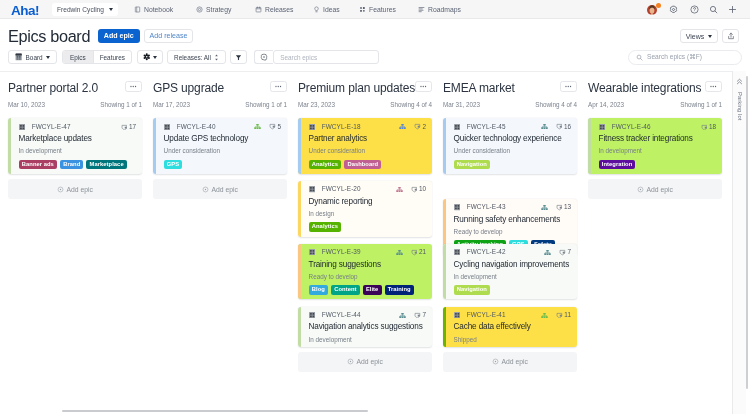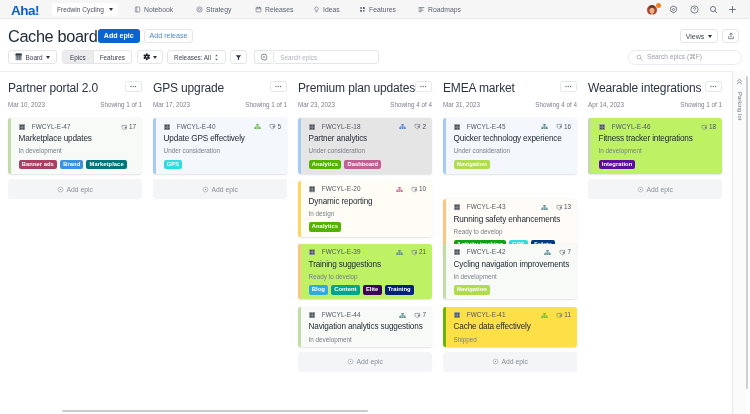--- a/index.html
+++ b/index.html
@@ -179,21 +179,21 @@
     </div>
     <div class="nav-ricon" style="left:724px">
       <svg width="9" height="9" viewBox="0 0 16 16" fill="none" stroke="#545c68" stroke-width="1.4">
         <path d="M8 2.6v10.8M2.6 8h10.8" stroke-linecap="round"></path>
       </svg>
     </div>
   </div>
 </div>
 
 <div class="pagehdr">
-  <div class="ph-title">Cache board</div>
+  <div class="ph-title">Epics board</div>
   <div class="btn-primary">Add epic</div>
   <div class="btn-secondary">Add release</div>
   <div class="views-btn">
     <span>Views</span>
     <span class="caret"></span>
   </div>
   <div class="share-btn">
     <svg width="8" height="8" viewBox="0 0 16 16" fill="none" stroke="#4b535f" stroke-width="1.3">
       <path d="M8 10.5V2.3M5.2 5.1 8 2.3l2.8 2.8" stroke-linecap="round" stroke-linejoin="round"></path>
       <path d="M3.3 9v4.4h9.4V9" stroke-linecap="round"></path>
@@ -356,21 +356,21 @@
                 </g>
                 <path d="M8 6.2v2.3M2.8 9.8V8.4h10.4v1.4" fill="none" stroke="#6cbb4c" stroke-width="1.4"></path>
               </svg>
               <svg width="6.8" height="6.8" viewBox="0 0 16 16" style="flex:none">
                 <path d="M2.4 3.2h11.2v5.1c0 2.2-2.5 3.9-5.6 5.5-3.1-1.6-5.6-3.3-5.6-5.5z" fill="none" stroke="#787f89" stroke-width="1.5" stroke-linejoin="round"></path>
                 <rect x="8.8" y="6.4" width="4.8" height="4.2" fill="#787f89"></rect>
               </svg>
               <span class="c-score">5</span>
             </span>
           </div>
-          <div class="c-name">Update GPS effectively</div>
+          <div class="c-name">Update GPS technology</div>
           <div class="c-status">Under consideration</div>
           <div class="c-tags">
             <span class="tag" style="background:#2edede">
               <span>GPS</span>
             </span>
           </div>
         </div>
       </div>
       <div class="addepic" style="top:107.3px">
         <svg width="7" height="7" viewBox="0 0 16 16">
@@ -384,21 +384,21 @@
       <div class="col-title">Premium plan updates</div>
       <div class="col-menu">
         <svg width="6.5" height="3" viewBox="0 0 16 4">
           <circle cx="2.4" cy="2" r="1.6" fill="#5d646f"></circle>
           <circle cx="8" cy="2" r="1.6" fill="#5d646f"></circle>
           <circle cx="13.6" cy="2" r="1.6" fill="#5d646f"></circle>
         </svg>
       </div>
       <div class="col-date">Mar 23, 2023</div>
       <div class="col-count">Showing 4 of 4</div>
-      <div class="card" style="top:46.4px;height:55.6px;background:#e5e5e5">
+      <div class="card" style="top:46.4px;height:55.6px;background:#fde047">
         <div class="card-accent" style="background:#a5cbf0"></div>
         <div class="card-body">
           <div class="card-row1">
             <svg width="6.3" height="6.3" viewBox="0 0 16 16" style="flex:none">
               <rect x="0" y="0" width="16" height="16" rx="1.8" fill="#9a9ea5"></rect>
               <rect x="2.7" y="2.7" width="4.3" height="4.3" rx="0.7" fill="#41464e"></rect>
               <rect x="9" y="2.7" width="4.3" height="4.3" rx="0.7" fill="#41464e"></rect>
               <rect x="2.7" y="9" width="4.3" height="4.3" rx="0.7" fill="#41464e"></rect>
               <rect x="9" y="9" width="4.3" height="4.3" rx="0.7" fill="#41464e"></rect>
             </svg>

